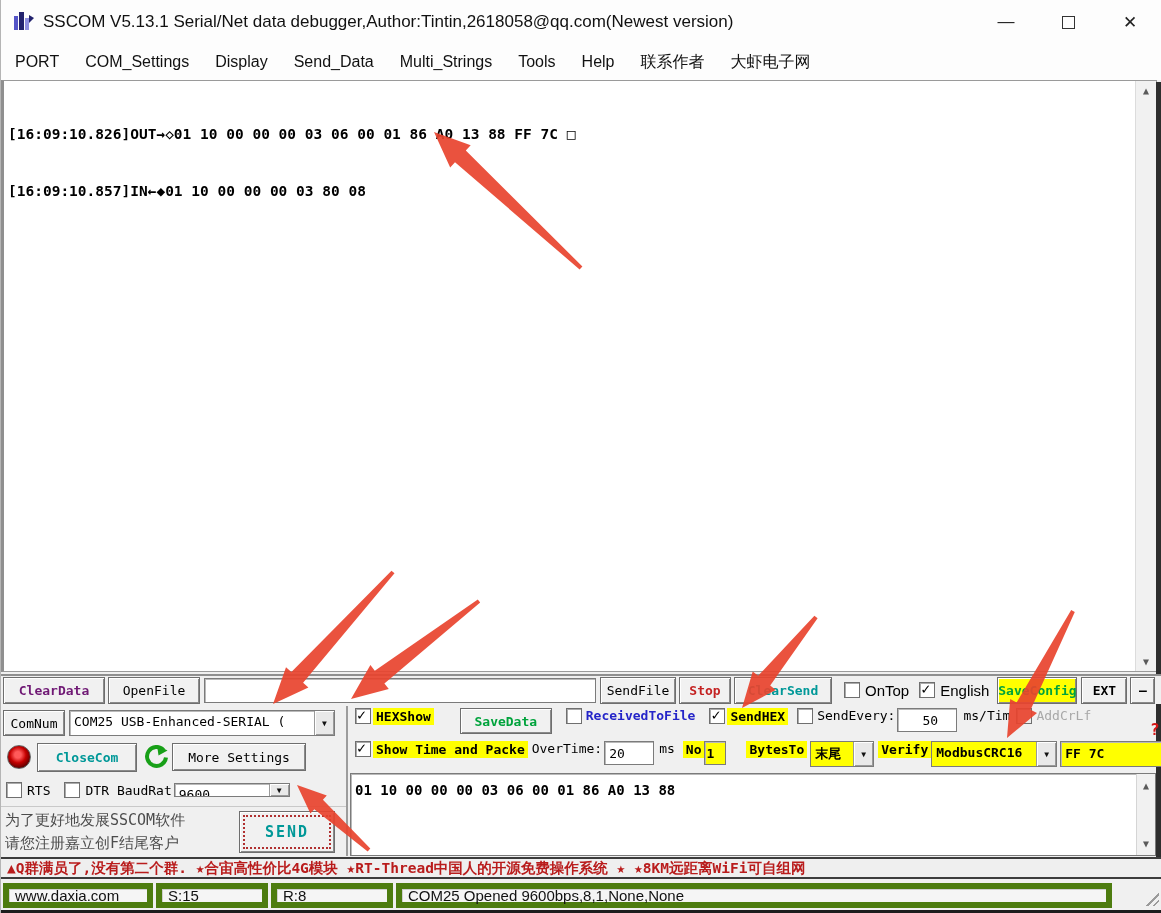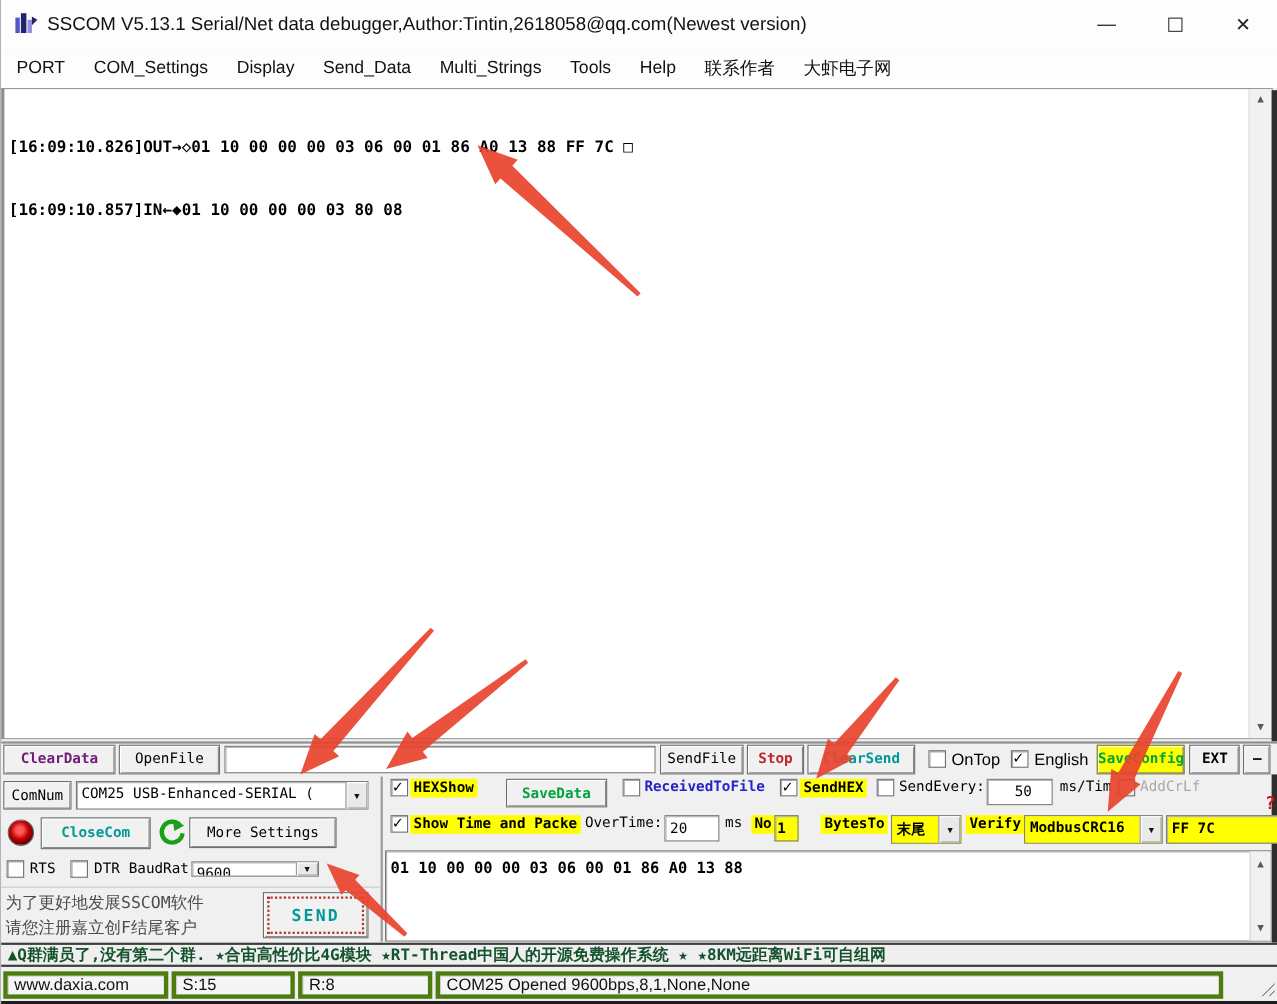--- a/index.html
+++ b/index.html
@@ -49,23 +49,23 @@
   .led { width:24px; height:24px; border-radius:50%; background:radial-gradient(circle at 45% 40%, #ff5a5a 0 18%, #c40000 45%, #5d0000 75%, #3a3a3a 78%, #8a8a8a 85%); border:1px solid #666; }
   .send-btn { position:absolute; left:238px; top:4px; width:96px; height:42px; }
   .send-inner { position:absolute; inset:3px; border:2px dotted #b03030; display:flex; align-items:center; justify-content:center; font-size:15px; font-weight:bold; color:#009898; letter-spacing:2px; }
   .note { font-size:15px; line-height:23px; color:#4c4c4c; padding:2px 0 0 4px; white-space:nowrap; }
   
   .rrow { position:absolute; left:350px; height:30px; display:flex; align-items:flex-start; }
   .send-area { position:absolute; left:349px; top:773px; width:806px; height:83px; background:#fff; border:1px solid #7b7b7b; box-shadow: inset 1px 1px 0 #b9b9b9; }
   .send-area .txt { padding:8px 4px; font-size:14px; font-weight:600; color:#000; white-space:pre-wrap; }
   .sa-scroll { position:absolute; right:0; top:0; width:19px; height:100%; background:#f1f1f1; border-left:1px solid #d5d5d5; }
   
-  .banner { position:absolute; left:0; top:857px; width:100%; height:22px; background:#efefef; border-top:2px solid #3c3c3c; border-bottom:2px solid #3c3c3c; display:flex; align-items:center; font-size:14.5px; font-weight:bold; color:#14532d; padding-left:6px; white-space:nowrap; overflow:hidden; }
+  .banner { position:absolute; left:0; top:857px; width:100%; height:22px; background:#efefef; border-top:2px solid #3c3c3c; border-bottom:2px solid #3c3c3c; display:flex; align-items:center; font-size:14.5px; font-weight:bold; color:#b91c1c; padding-left:6px; white-space:nowrap; overflow:hidden; }
   .statusbar { position:absolute; left:0; top:881px; width:100%; height:29px; background:#f0f0f0; display:flex; align-items:stretch; gap:3px; padding:2px 0 2px 2px; font-family:"Liberation Sans", sans-serif; font-size:15px; color:#111; }
-  .seg { border:4px solid #4d7c0f; box-shadow: inset 1px 1px 0 #cfcfcf; background:#f5f5f5; display:flex; align-items:center; padding-left:6px; }
+  .seg { border:6px solid #4d7c0f; box-shadow: inset 1px 1px 0 #cfcfcf; background:#f5f5f5; display:flex; align-items:center; padding-left:6px; }
   .grip { position:absolute; right:2px; bottom:4px; width:15px; height:15px;
     background: repeating-linear-gradient(135deg, transparent 0 3px, #9a9a9a 3px 4.5px);
     clip-path: polygon(100% 0, 100% 100%, 0 100%);
   }
   .bottom-strip { position:absolute; left:0; bottom:0; width:100%; height:3px; background:#1d1d1d; }
   
   #arrows { position:absolute; left:0; top:0; width:1161px; height:913px; pointer-events:none; z-index:50; }
   .red-q { position:absolute; left:1149px; top:720px; color:#d41414; font-weight:bold; font-size:16px; z-index:5; }
   
   .t-darkred { color:#701a75; font-weight:bold; }

